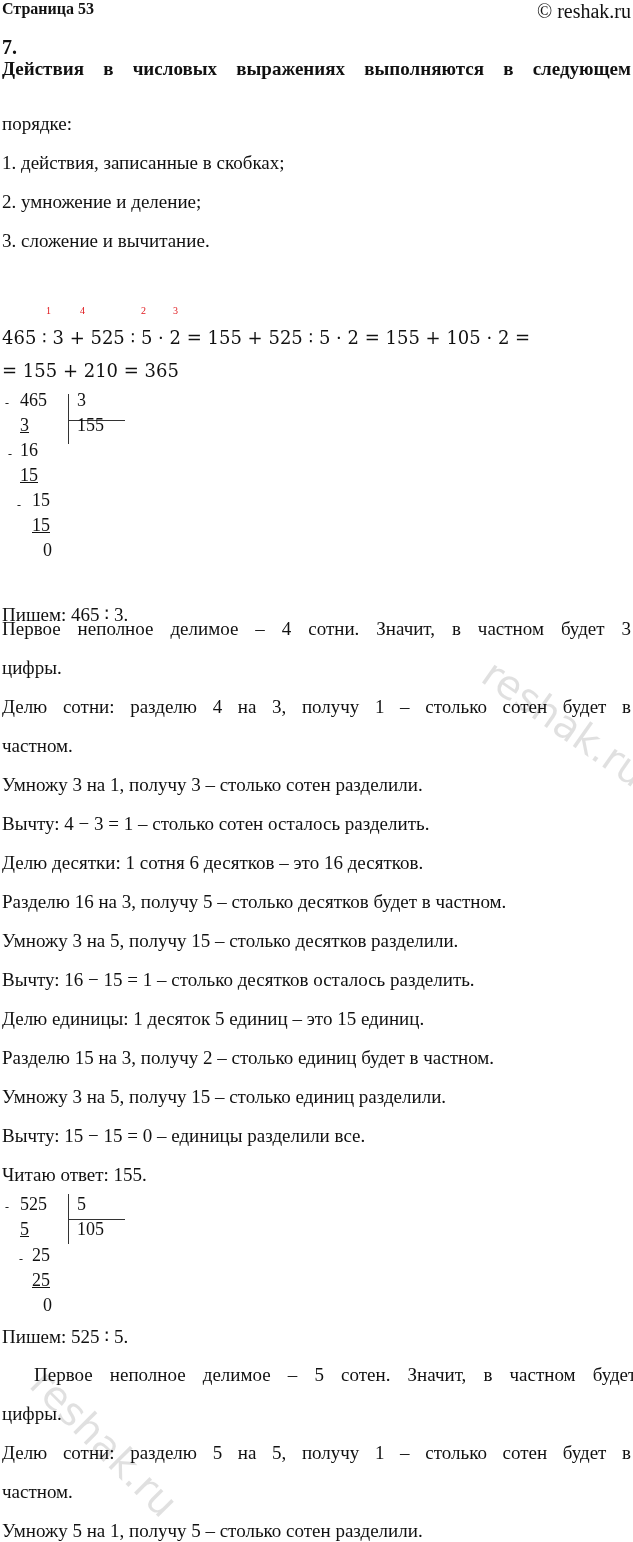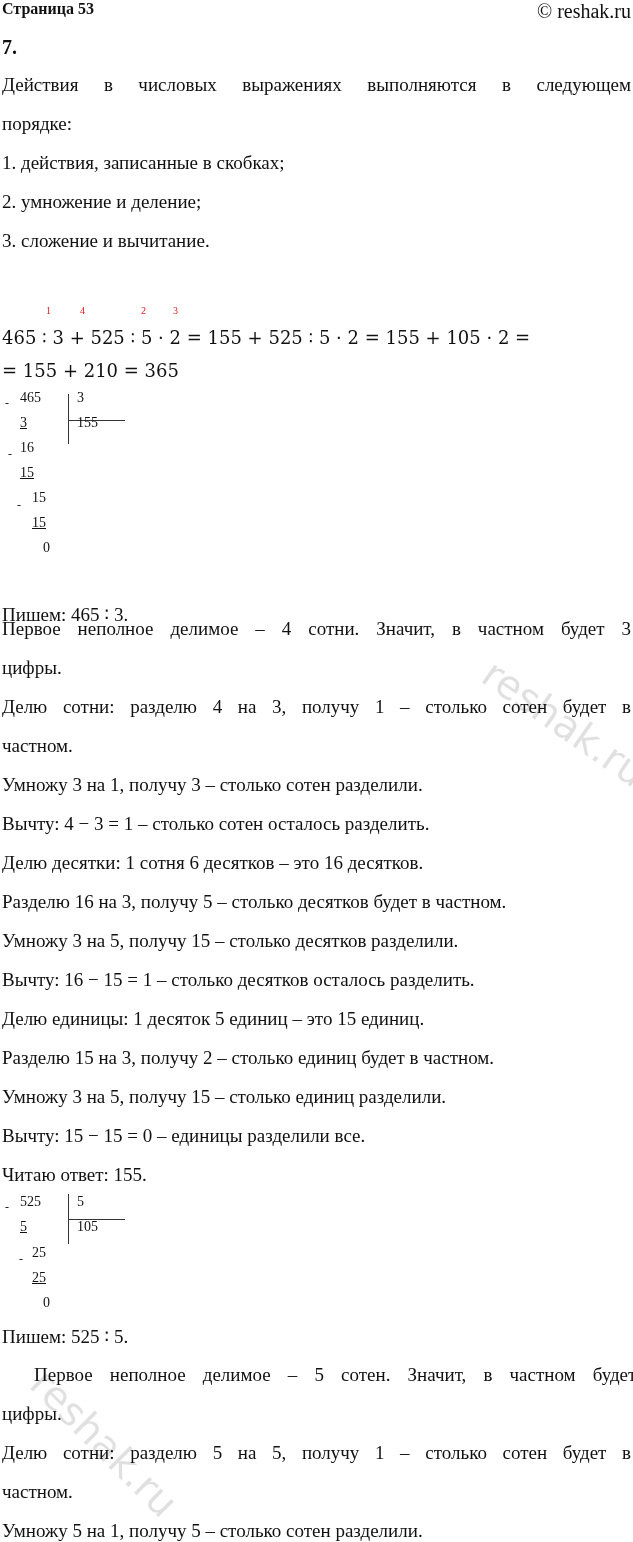--- a/index.html
+++ b/index.html
@@ -8,35 +8,35 @@
       font-family: "Liberation Serif", serif; color: #111; font-size: 19px;
     }
     .abs { position: absolute; white-space: nowrap; }
     .header-title { left: 2px; top: 0px; font-weight: bold; font-size: 16px; }
     .header-copy { right: 2px; top: 0px; font-size: 20px; }
     .task-num { left: 2px; top: 36px; font-weight: bold; font-size: 20px; }
     .para { left: 2px; width: 629px; font-size: 19px; }
     .justify { text-align: justify; text-align-last: justify; white-space: normal; }
     .math { font-family: "DejaVu Serif", serif; font-size: 18px; }
     .red { color: #e0161b; font-size: 10px; position: absolute; font-family: "Liberation Serif", serif; }
-    .ld { position: absolute; font-size: 14px; }
+    .ld { position: absolute; font-size: 18px; }
     .ul { text-decoration: underline; }
     .vline { position: absolute; width: 1px; background: #333; }
     .hline { position: absolute; height: 1px; background: #333; }
     .watermark { position: absolute; color: rgba(0,0,0,0.12); font-family: "DejaVu Sans", sans-serif; font-size: 40px; pointer-events: none; }
   </style>
 </head>
 <body>
 
 <div class="abs header-title">Страница 53</div>
 <div class="abs header-copy">© reshak.ru</div>
 
 <div class="abs task-num">7.</div>
 
-<div class="abs para justify" style="top:74px;">Действия в числовых выражениях выполняются в следующем</div>
+<div class="abs para justify" style="top:58px;font-weight:bold;">Действия в числовых выражениях выполняются в следующем</div>
 <div class="abs para" style="top:113px;">порядке:</div>
 <div class="abs para" style="top:152px;">1. действия, записанные в скобках;</div>
 <div class="abs para" style="top:191px;">2. умножение и деление;</div>
 <div class="abs para" style="top:230px;">3. сложение и вычитание.</div>
 
 <span class="red" style="left:46px; top:305px;">1</span>
 <span class="red" style="left:80px; top:305px;">4</span>
 <span class="red" style="left:141px; top:305px;">2</span>
 <span class="red" style="left:173px; top:305px;">3</span>
 <div class="abs math" style="left:2px; top:327px;">465 ∶ 3 + 525 ∶ 5 · 2 = 155 + 525 ∶ 5 · 2 = 155 + 105 · 2 =</div>

